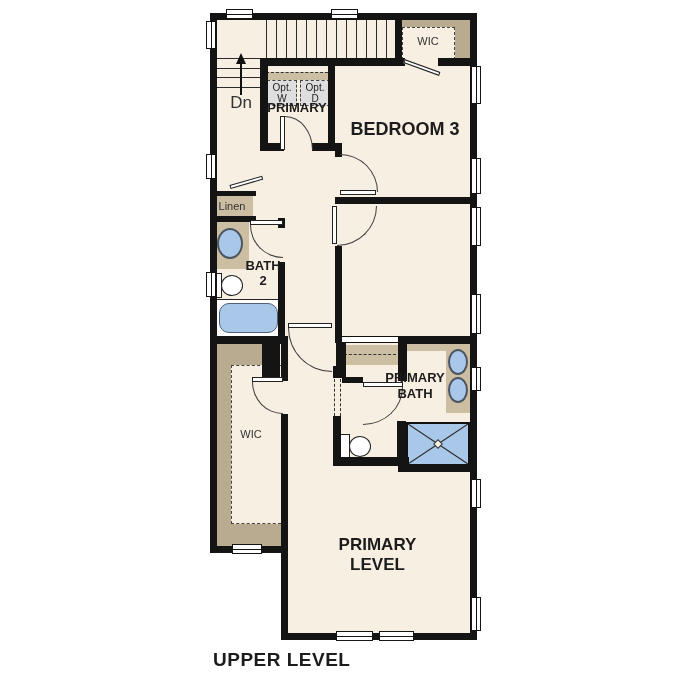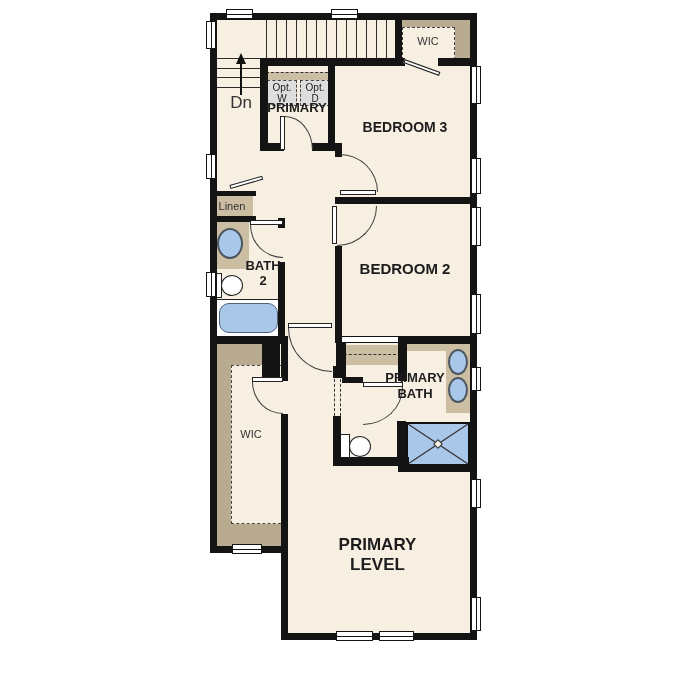--- a/index.html
+++ b/index.html
@@ -165,30 +165,30 @@
   <div class="leaf" style="left:252px;top:377px;width:31px;height:5px;"></div>
 
   <div class="arc br" style="left:363px;top:387px;width:40px;height:38px;"></div>
   <div class="leaf" style="left:363px;top:382px;width:40px;height:5px;"></div>
 
   <div class="pocket" style="left:334px;top:379px;width:7px;height:37px;"></div>
 
   <div class="label small" style="left:403px;top:35px;width:50px;font-size:11px;">WIC</div>
   <div class="label" style="left:260px;top:101px;width:74px;font-size:13px;">PRIMARY</div>
   <div class="label small" style="left:227px;top:94px;width:28px;font-size:17px;">Dn</div>
-  <div class="label" style="left:345px;top:120px;width:120px;font-size:14px;">BEDROOM 3</div>
+  <div class="label" style="left:345px;top:120px;width:120px;font-size:18px;">BEDROOM 3</div>
   <div class="label small" style="left:212px;top:200px;width:40px;font-size:11px;">Linen</div>
   <div class="label" style="left:238px;top:258px;width:50px;font-size:13px;line-height:15px;">
     <div>BATH</div>
     <div>2</div>
   </div>
-  <div class="label" style="left:345px;top:261px;width:120px;font-size:15px;">BEDROOM 2</div>
   <div class="label" style="left:380px;top:370px;width:70px;font-size:13px;line-height:16px;">
     <div>PRIMARY</div>
     <div>BATH</div>
   </div>
   <div class="label small" style="left:226px;top:428px;width:50px;font-size:11px;">WIC</div>
   <div class="label" style="left:315px;top:535px;width:125px;font-size:17px;line-height:20px;">
     <div>PRIMARY</div>
     <div>LEVEL</div>
   </div>
+  <div class="label" style="left:213px;top:650px;width:200px;font-size:19px;text-align:left;letter-spacing:0.5px;">UPPER LEVEL</div>
 
 </div>
 
 </body></html>

